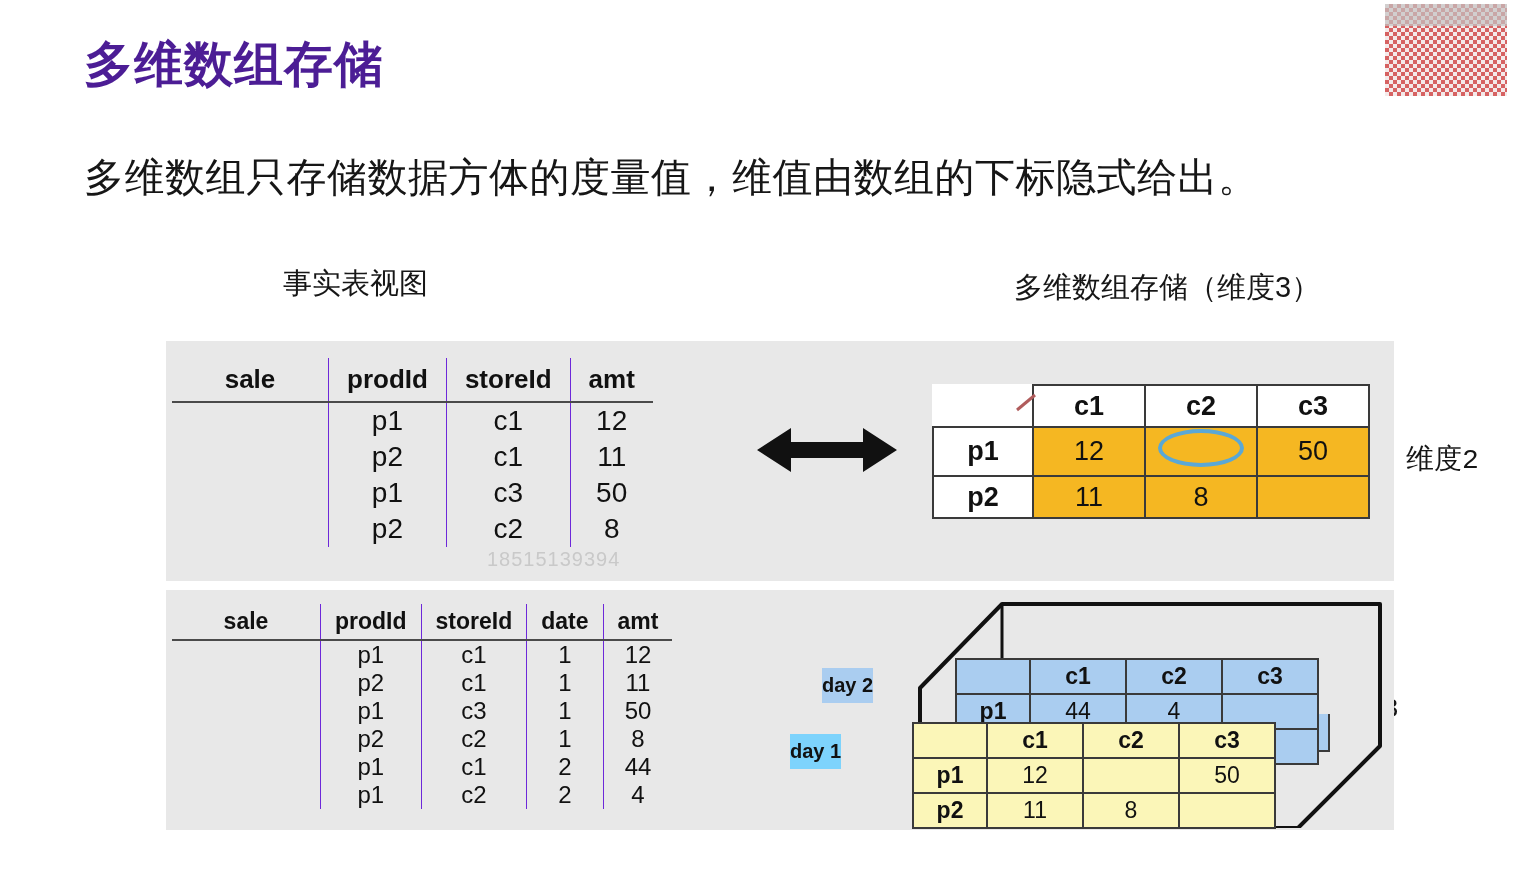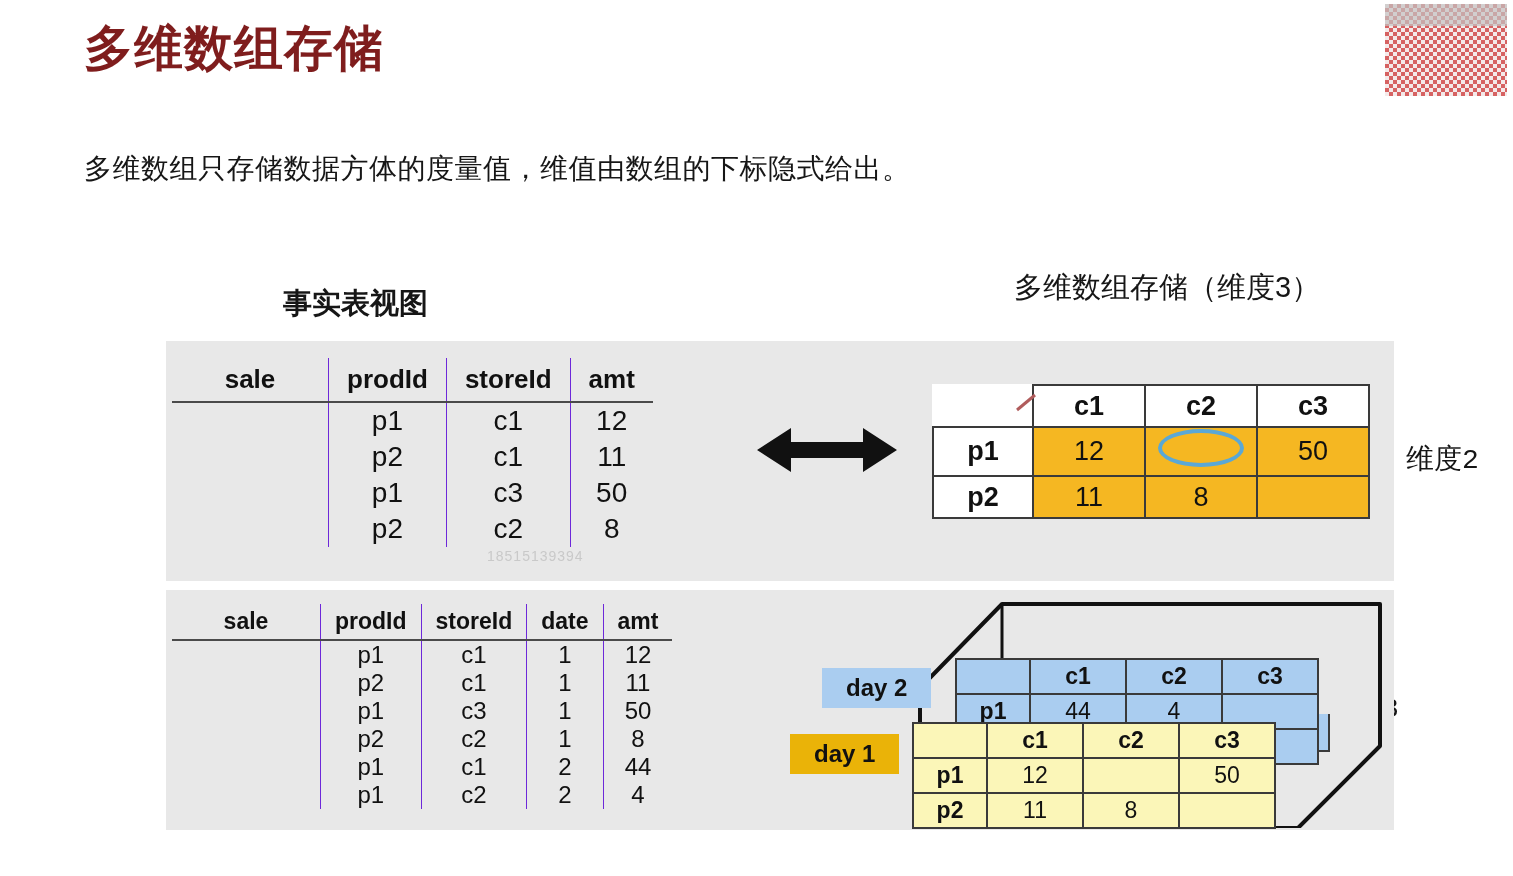--- a/index.html
+++ b/index.html
@@ -13,31 +13,31 @@
     position: relative;
     font-family: "Liberation Sans", sans-serif;
     color: #1a1a1a;
     overflow: hidden;
   }
 
   
   .page-title {
     position: absolute;
     left: 84px;
-    top: 16px;
+    top: 32px;
     font-size: 49px;
     font-weight: bold;
     letter-spacing: 1px;
-    color: #7f1d1d;
+    color: #4c1d95;
   }
   .subtitle {
     position: absolute;
     left: 84px;
     top: 150px;
-    font-size: 28px;
+    font-size: 40px;
     color: #161616;
     letter-spacing: 0.5px;
   }
 
   
   .corner-logo {
     position: absolute;
     right: 6px;
     top: 4px;
     width: 122px;
@@ -55,21 +55,21 @@
     background: #b9b9b9;
     opacity: 0.7;
   }
 
   
   .caption {
     position: absolute;
     font-size: 29px;
     color: #161616;
   }
-  .caption-fact { left: 283px; top: 284px; font-weight: bold; }
+  .caption-fact { left: 283px; top: 264px; }
   .caption-cube { left: 1014px; top: 268px; }
 
   .dim-label {
     position: absolute;
     font-size: 28px;
     color: #161616;
     font-family: Liberation Mono, monospace;
   }
   .dim2 { left: 1406px; top: 440px; }
   .dim3 { left: 1326px; top: 689px; }
@@ -113,21 +113,21 @@
 
   #fact-table-3d { left: 172px; top: 604px; }
   #fact-table-3d th { padding: 4px 14px; font-size: 23px; }
   #fact-table-3d td { padding: 0px 14px; font-size: 24px; }
 
   
   .watermark {
     position: absolute;
     left: 487px;
     top: 548px;
-    font-size: 14px;
+    font-size: 20px;
     color: #c9c9c9;
     letter-spacing: 1px;
     font-family: "Liberation Sans", sans-serif;
   }
 
   
   .double-arrow {
     position: absolute;
     left: 757px;
     top: 424px;
@@ -199,27 +199,27 @@
   #cube-day2 th, #cube-day2 td { background: #aacdf0; }
   #cube-day2 .corner { background: #aacdf0; border-color:#3a3a3a; }
 
   
   #cube-day1 { left: 122px; top: 126px; }
   #cube-day1 th, #cube-day1 td { background: #fbf6b8; }
   #cube-day1 .corner { background: #fbf6b8; }
 
   .day-tag {
     position: absolute;
-    font-size: 24px;
+    font-size: 20px;
     font-weight: bold;
     color: #111;
-    padding: 6px 24px;
+    padding: 6px 0;
   }
   #day2-tag { left: 32px; top: 72px; background: #aacdf0; }
-  #day1-tag { left: 0px; top: 138px; background: #eab308; }
+  #day1-tag { left: 0px; top: 138px; background: #7dd3fc; }
 
   .blue-patch {
     position: absolute;
     left: 490px;
     top: 118px;
     width: 46px;
     height: 36px;
     background: #aacdf0;
     border: 2px solid #3a3a3a;
     border-top: none;

